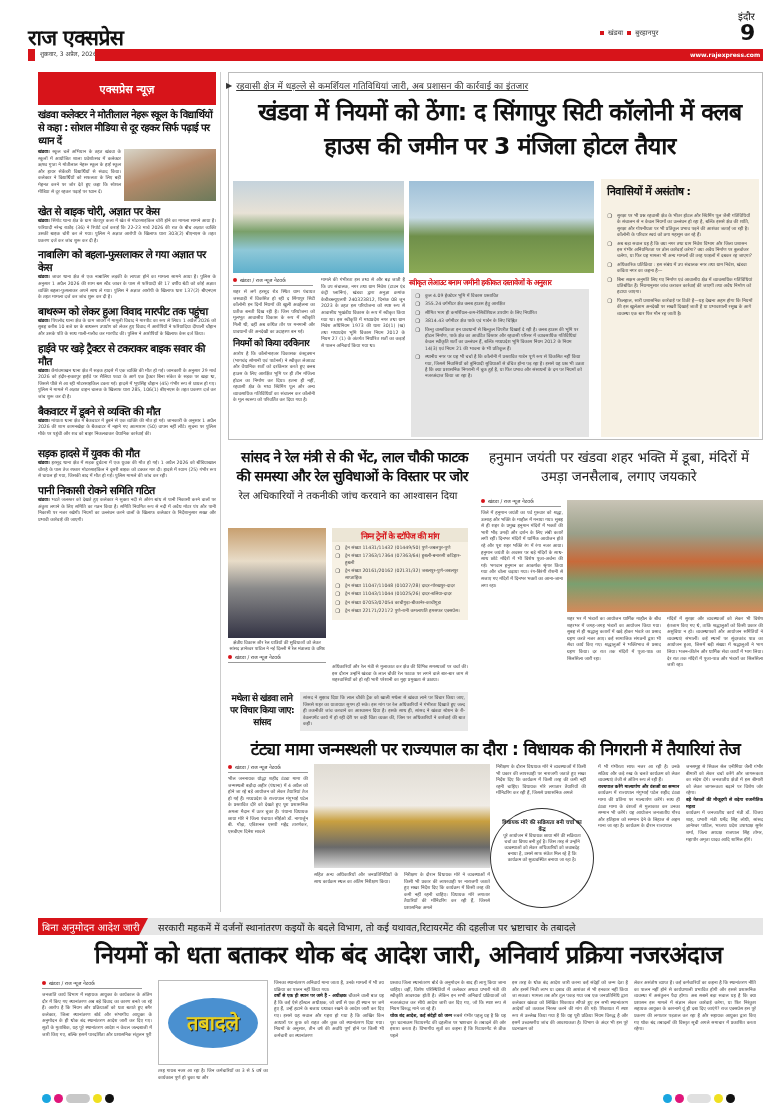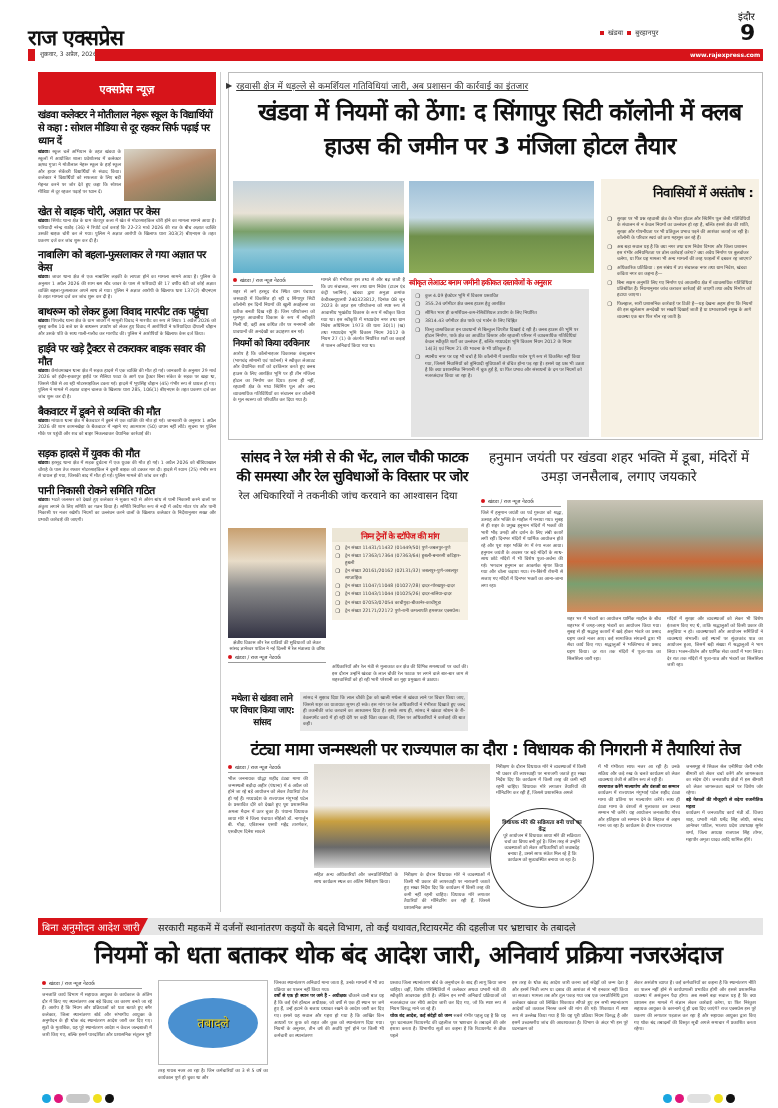--- a/index.html
+++ b/index.html
@@ -117,21 +117,21 @@
     <div class="bul">
         <span class="o">❍</span>
         <span>किन्तु वास्तविकता इन प्रावधानों से बिल्कुल विपरीत दिखाई दे रही है। क्लब हाउस की भूमि पर होटल निर्माण, पार्क क्षेत्र का आवंटित विस्तार और रहवासी परिसर में व्यावसायिक गतिविधियां केवल स्वीकृति शर्तों का उल्लंघन हैं, बल्कि मध्यप्रदेश भूमि विकास नियम 2012 के नियम 14(3) एवं नियम 21 की भावना के भी प्रतिकूल हैं।</span>
       </div>
     <div class="bul">
         <span class="o">❍</span>
         <span>स्थानीय नगर पर यह भी चर्चा है कि कॉलोनी में प्रस्तावित गार्डन पूर्ण रूप से विकसित नहीं किया गया, जिससे निवासियों को बुनियादी सुविधाओं से वंचित होना पड़ रहा है। इससे यह प्रश्न भी उठता है कि क्या प्रशासनिक निगरानी में चूक हुई है, या फिर प्रभाव और संसाधनों के दम पर नियमों को नजरअंदाज किया जा रहा है।</span>
       </div>
   </div>
   <div class="abs" style="left:372px;top:106px;width:158px;height:258px;background:#f7f1e4;padding:4px 6px">
-    <div class="hl" style="font-size:13px;text-align:right;margin-bottom:15px">निवासियों में असंतोष :</div>
+    <div class="hl" style="font-size:11px;text-align:left;margin-bottom:15px">निवासियों में असंतोष :</div>
     <div class="bul">
         <span class="o">❍</span>
         <span>सुरक्षा पर भी प्रश्न रहवासी क्षेत्र के भीतर होटल और स्विमिंग पूल जैसी गतिविधियों के संचालन से न केवल नियमों का उल्लंघन हो रहा है, बल्कि इससे क्षेत्र की शांति, सुरक्षा और गोपनीयता पर भी प्रतिकूल प्रभाव पड़ने की आशंका जताई जा रही है। कॉलोनी के परिवार स्वयं को ठगा महसूस कर रहे हैं।</span>
       </div>
     <div class="bul">
         <span class="o">❍</span>
         <span>अब बड़ा सवाल यह है कि क्या नगर तथा ग्राम निवेश विभाग और जिला प्रशासन इस गंभीर अनियमितता पर ठोस कार्रवाई करेगा? क्या अवैध निर्माण पर बुलडोजर चलेगा, या फिर यह मामला भी अन्य मामलों की तरह फाइलों में दबकर रह जाएगा?</span>
       </div>
     <div class="bul">
         <span class="o">❍</span>
@@ -251,21 +251,21 @@
   <div class="abs hl" style="left:8px;top:20px;width:725px;font-size:24px;line-height:34px;text-align:center">नियमों को धता बताकर थोक बंद आदेश जारी, अनिवार्य प्रक्रिया नजरअंदाज</div>
   <div class="abs" style="left:4px;top:62px;width:100px">
       <div class="byline">
         <span class="dot"></span>
         <span>खंडवा / राज न्यूज नेटवर्क</span>
       </div>
     </div>
   <div class="abs bodytext" style="left:4px;top:74px;width:110px;height:96px;overflow:hidden">जनजाति कार्य विभाग में सहायक आयुक्त के कार्यकाल के अंतिम दौर में किए गए स्थानांतरण अब बड़े विवाद का कारण बनते जा रहे हैं। आरोप है कि नियम और प्रक्रियाओं को धता बताते हुए बगैर कलेक्टर, जिला स्थानांतरण बोर्ड और संभागीय आयुक्त के अनुमोदन के ही थोक बंद स्थानांतरण आदेश जारी कर दिए गए। सूत्रों के मुताबिक, यह पूरे स्थानांतरण आदेश न केवल जल्दबाजी में जारी किए गए, बल्कि इसमें पारदर्शिता और प्रशासनिक संतुलन पूरी</div>
   <div class="abs" style="left:120px;top:62px;width:110px;height:85px;border:1px solid #bbb;background:#fff;display:flex;align-items:center;justify-content:center">
     <div style="width:90px;height:50px;border-radius:50%;background:#4a90d0;display:flex;align-items:center;justify-content:center">
-      <span style="font-size:12px;font-weight:normal;color:#e8d020;text-shadow:1px 1px 0 #222">तबादले</span>
+      <span style="font-size:20px;font-weight:bold;color:#e8d020;text-shadow:1px 1px 0 #222">तबादले</span>
     </div>
   </div>
   <div class="abs bodytext" style="left:120px;top:150px;width:110px">तरह गायब नजर आ रहा है। जिन कर्मचारियों का 3 से 5 वर्ष का कार्यकाल पूर्ण हो चुका था और</div>
   <div class="abs bodytext" style="left:236px;top:62px;width:110px;height:108px;overflow:hidden">
     <p>जिनका स्थानांतरण अनिवार्य माना जाता है, उनके मामलों में भी तय प्रक्रिया का पालन नहीं किया गया।</p>
     <p><b>वर्षों से एक ही स्थान पर जमे हैं - अधीक्षक</b> <span>चौंकाने वाली बात यह है कि कई ऐसे हॉस्टल अधीक्षक, जो वर्षों से एक ही स्थान पर जमे हुए हैं, उन्हें हटाने के बजाय यथावत रखने के आदेश जारी कर दिए गए। इससे यह सवाल और गहरा हो गया है कि आखिर किन आधारों पर कुछ को राहत और कुछ को स्थानांतरण दिया गया। नियमों के अनुसार, तीन वर्ष की अवधि पूर्ण होने पर किसी भी कर्मचारी का स्थानांतरण</span></p>
   </div>
   <div class="abs bodytext" style="left:352px;top:62px;width:116px;height:108px;overflow:hidden">
     <p>प्रस्ताव जिला स्थानांतरण बोर्ड के अनुमोदन के बाद ही लागू किया जाना चाहिए। वहीं, विशेष परिस्थितियों में कलेक्टर अथवा प्रभारी मंत्री की स्वीकृति आवश्यक होती है। लेकिन इन सभी अनिवार्य प्रक्रियाओं को नजरअंदाज कर सीधे आदेश जारी कर दिए गए, जो कि स्पष्ट रूप से नियम विरुद्ध माने जा रहे हैं।</p>
     <p><b>थोक बंद आदेश, कई संदेहों को जन्म</b> <span>सबसे गंभीर पहलू यह है कि यह पूरा घटनाक्रम रिटायरमेंट की दहलीज पर भ्रष्टाचार के तबादले की ओर इशारा करता है। विभागीय सूत्रों का कहना है कि रिटायरमेंट से ठीक पहले</span></p>

